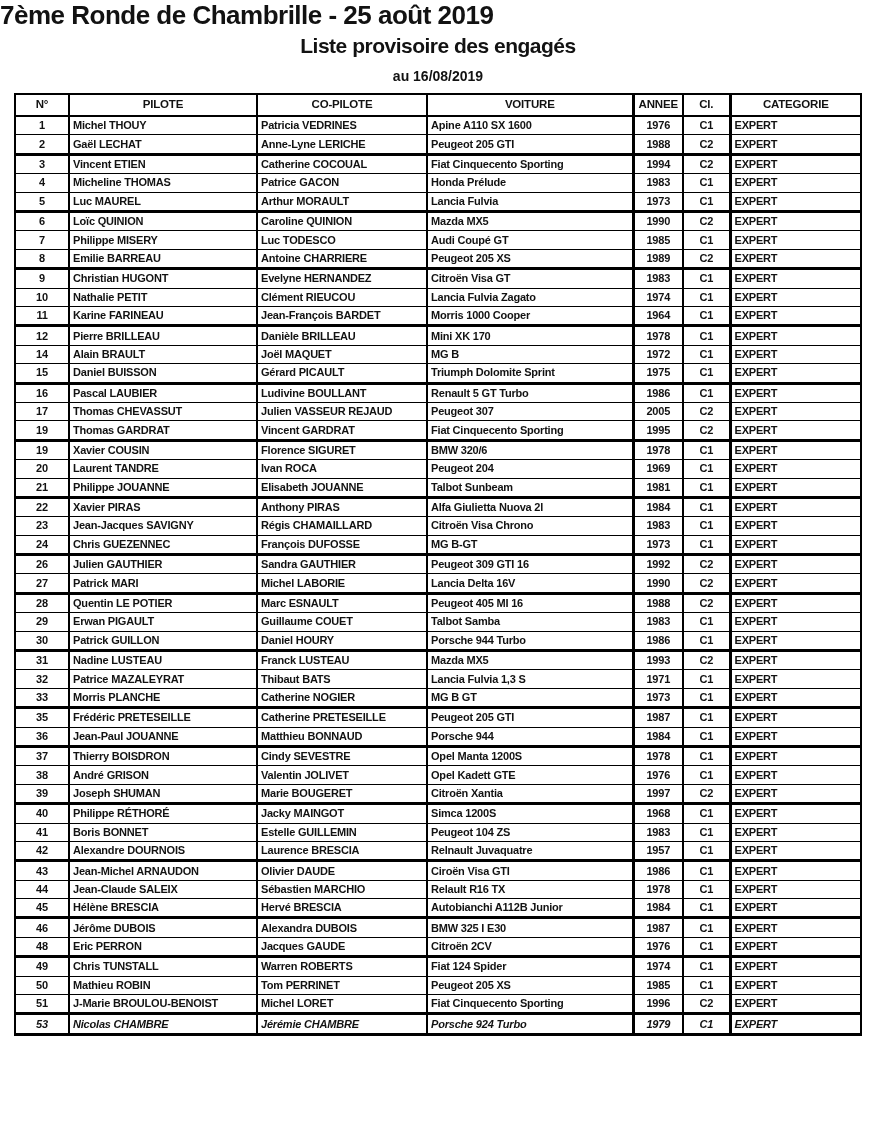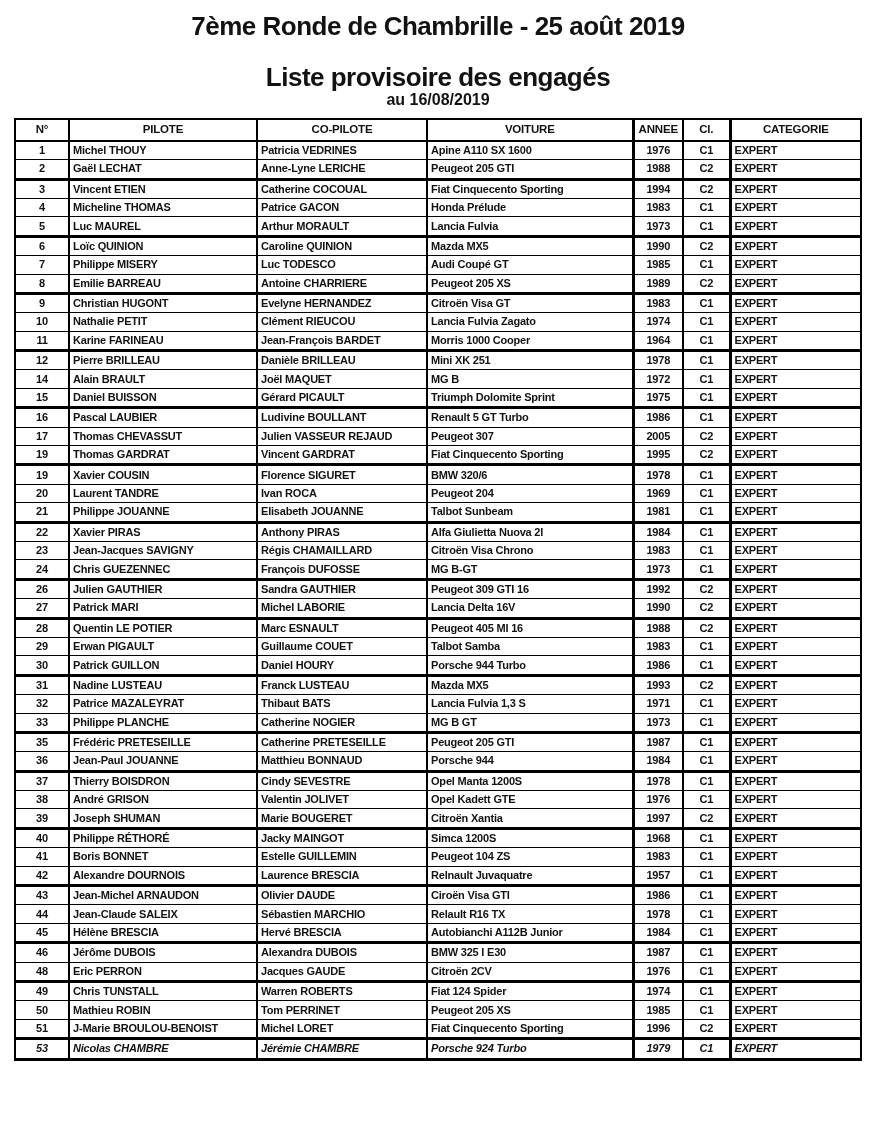--- a/index.html
+++ b/index.html
@@ -10,39 +10,39 @@
     font-family: "Liberation Sans", sans-serif;
     color: #121212;
   }
   .page {
     width: 876px;
     height: 1140px;
     background: #ffffff;
     overflow: hidden;
   }
   .title {
-    text-align: center;
     font-weight: bold;
     font-size: 26px;
     letter-spacing: -0.5px;
-    padding-top: 12px;
+    padding-top: 1px;
     line-height: 1.1;
   }
   .subtitle {
     text-align: center;
     font-weight: bold;
-    font-size: 26px;
+    font-size: 21px;
     letter-spacing: -0.5px;
-    margin-top: 22px;
+    margin-top: 4px;
     line-height: 1.1;
   }
   .datenote {
     text-align: center;
     font-weight: bold;
-    font-size: 16px;
+    font-size: 14px;
+    margin-top: 12px;
     line-height: 1.1;
   }
   table.entries {
     border-collapse: collapse;
     table-layout: fixed;
     margin: 9px 0 0 14px;
     width: 848px;
   }
   col.c-num   { width: 54px;  }
   col.c-pil   { width: 188px; }
@@ -207,21 +207,21 @@
           <td>Jean-François BARDET</td>
           <td>Morris 1000 Cooper</td>
           <td class="center">1964</td>
           <td class="center">C1</td>
           <td>EXPERT</td>
         </tr>
         <tr>
           <td class="center">12</td>
           <td>Pierre BRILLEAU</td>
           <td>Danièle BRILLEAU</td>
-          <td>Mini XK 251</td>
+          <td>Mini XK 170</td>
           <td class="center">1978</td>
           <td class="center">C1</td>
           <td>EXPERT</td>
         </tr>
         <tr>
           <td class="center">14</td>
           <td>Alain BRAULT</td>
           <td>Joël MAQUET</td>
           <td>MG B</td>
           <td class="center">1972</td>
@@ -376,21 +376,21 @@
           <td class="center">32</td>
           <td>Patrice MAZALEYRAT</td>
           <td>Thibaut BATS</td>
           <td>Lancia Fulvia 1,3 S</td>
           <td class="center">1971</td>
           <td class="center">C1</td>
           <td>EXPERT</td>
         </tr>
         <tr class="group-end">
           <td class="center">33</td>
-          <td>Philippe PLANCHE</td>
+          <td>Morris PLANCHE</td>
           <td>Catherine NOGIER</td>
           <td>MG B GT</td>
           <td class="center">1973</td>
           <td class="center">C1</td>
           <td>EXPERT</td>
         </tr>
         <tr>
           <td class="center">35</td>
           <td>Frédéric PRETESEILLE</td>
           <td>Catherine PRETESEILLE</td>

